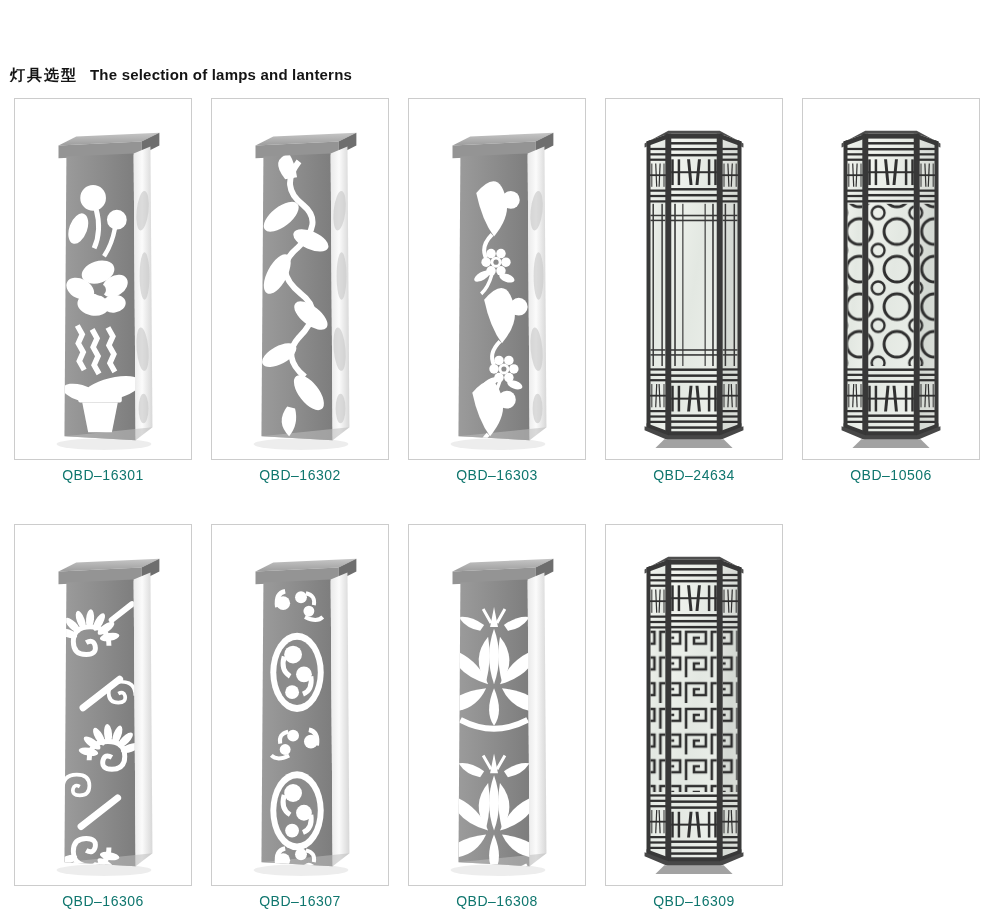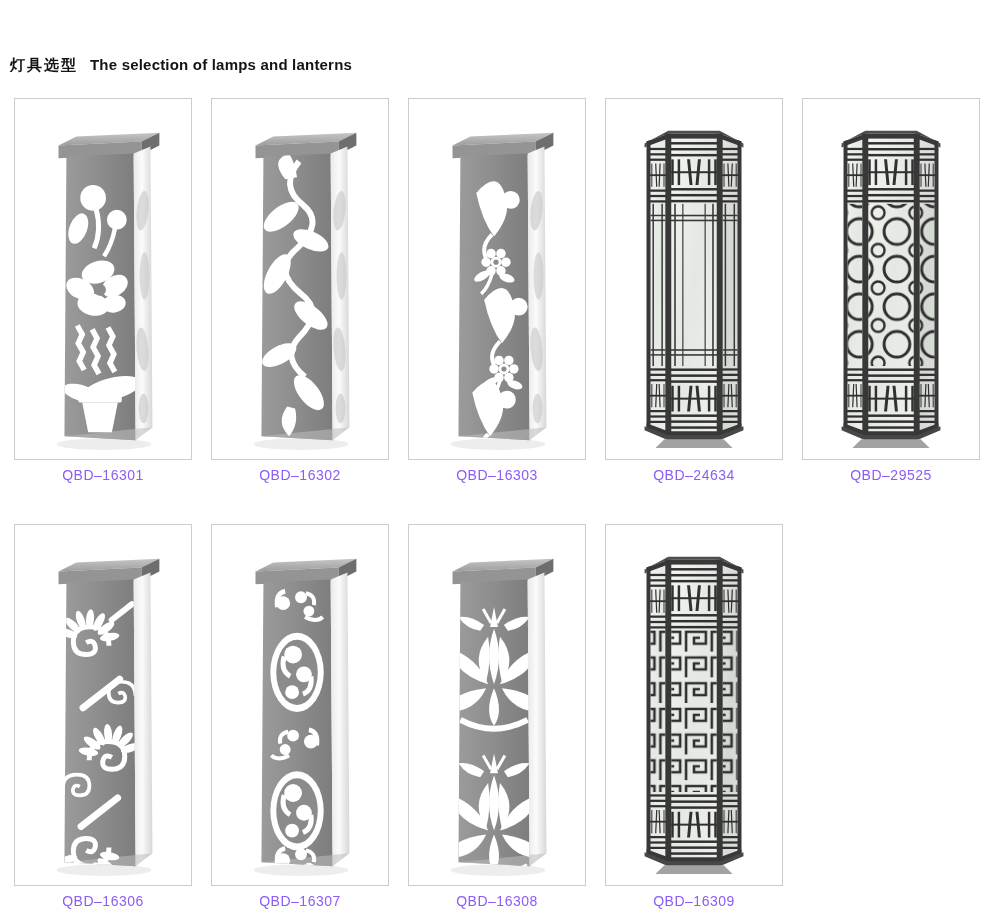--- a/index.html
+++ b/index.html
@@ -1,25 +1,25 @@
 <!DOCTYPE html>
 <html><head>
 <meta charset="utf-8">
 <style>
   html,body{margin:0;padding:0;background:#ffffff;}
   body{width:1000px;height:923px;font-family:"Liberation Sans",sans-serif;position:relative;overflow:hidden;}
   .page{position:relative;width:1000px;height:923px;background:#fff;}
-  .title-row{position:absolute;left:10px;top:56px;white-space:nowrap;color:#141414;}
+  .title-row{position:absolute;left:10px;top:66px;white-space:nowrap;color:#141414;}
   .title-zh{font-weight:bold;font-size:15px;letter-spacing:2px;}
   .title-en{font-weight:bold;font-size:15px;margin-left:12px;letter-spacing:0.2px;}
   .grid{position:absolute;left:14px;top:98px;width:972px;display:flex;flex-wrap:wrap;column-gap:19px;row-gap:40px;}
   .card{width:178px;}
   .imgbox{width:178px;height:362px;border:1px solid #cccccc;background:#fff;box-sizing:border-box;overflow:hidden;}
   svg.lamp{display:block;width:176px;height:360px;}
-  .code{text-align:center;color:#8b5cf6;font-size:14px;margin-top:7px;height:17px;line-height:17px;letter-spacing:0.5px;}
+  .code{text-align:center;color:#0f766e;font-size:14px;margin-top:7px;height:17px;line-height:17px;letter-spacing:0.5px;}
 </style>
 </head>
 <body>
 
 <svg width="0" height="0" style="position:absolute" aria-hidden="true">
   <defs>
     <linearGradient id="gFront" x1="0" y1="0" x2="1" y2="0">
       <stop offset="0" stop-color="#9b9b9b"></stop>
         <stop offset="0.55" stop-color="#8b8b8b"></stop>
         <stop offset="1" stop-color="#7d7d7d"></stop>
@@ -320,21 +320,21 @@
     <div class="card">
       <div class="imgbox">
         <svg class="lamp" viewBox="0 0 178 362">
           <use href="#hexShell"></use>
           <rect x="66" y="105" width="46" height="164" fill="url(#pRings)"></rect>
           <rect x="45" y="105" width="15" height="164" fill="url(#pRings)"></rect>
           <rect x="118" y="105" width="15" height="164" fill="url(#pRings)"></rect>
           <use href="#hexFrame"></use>
         </svg>
       </div>
-      <div class="code">QBD–29525</div>
+      <div class="code">QBD–10506</div>
     </div>
 
     <div class="card">
       <div class="imgbox">
         <svg class="lamp" viewBox="0 0 178 362">
           <use href="#colShell"></use>
           <g clip-path="url(#cpFront)">
             <use href="#swirlDaisy" transform="translate(74,116)"></use>
             <use href="#swirlDaisy" transform="translate(96,232) scale(-1,1)"></use>
             <use href="#swirlDaisy" transform="translate(74,330) scale(1,-1)"></use>

